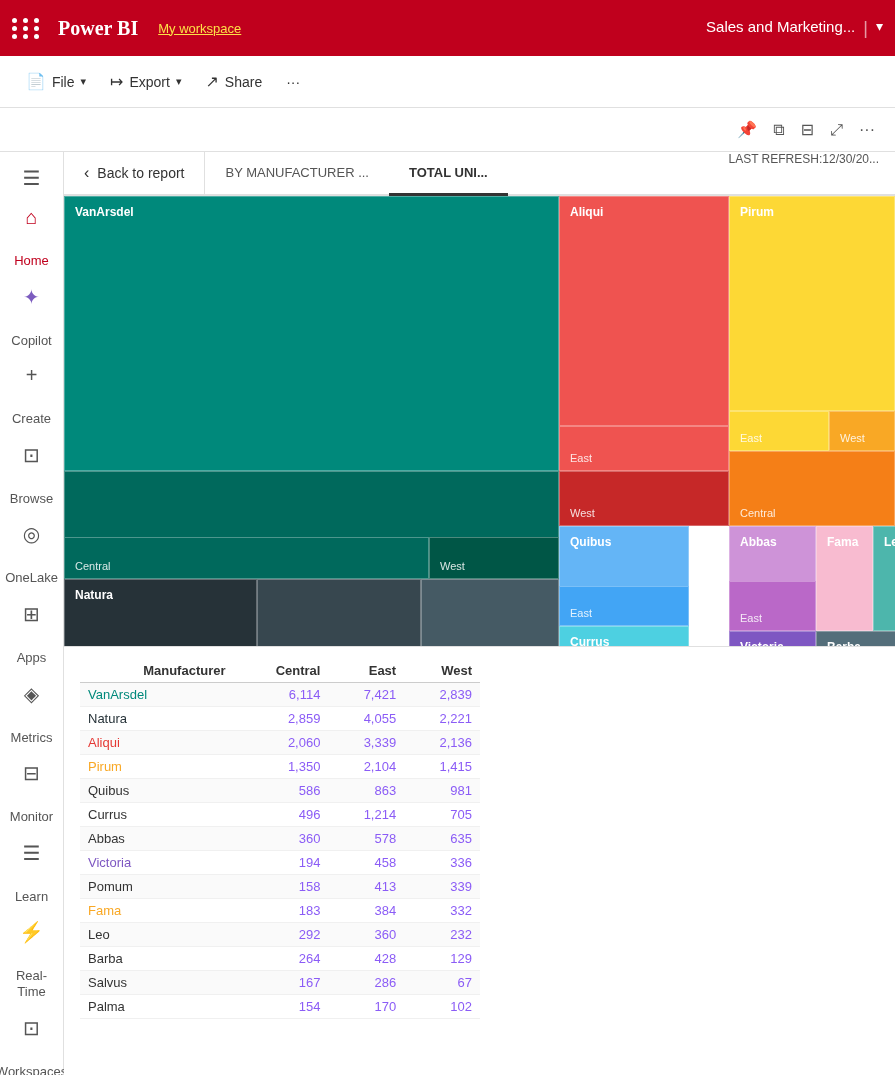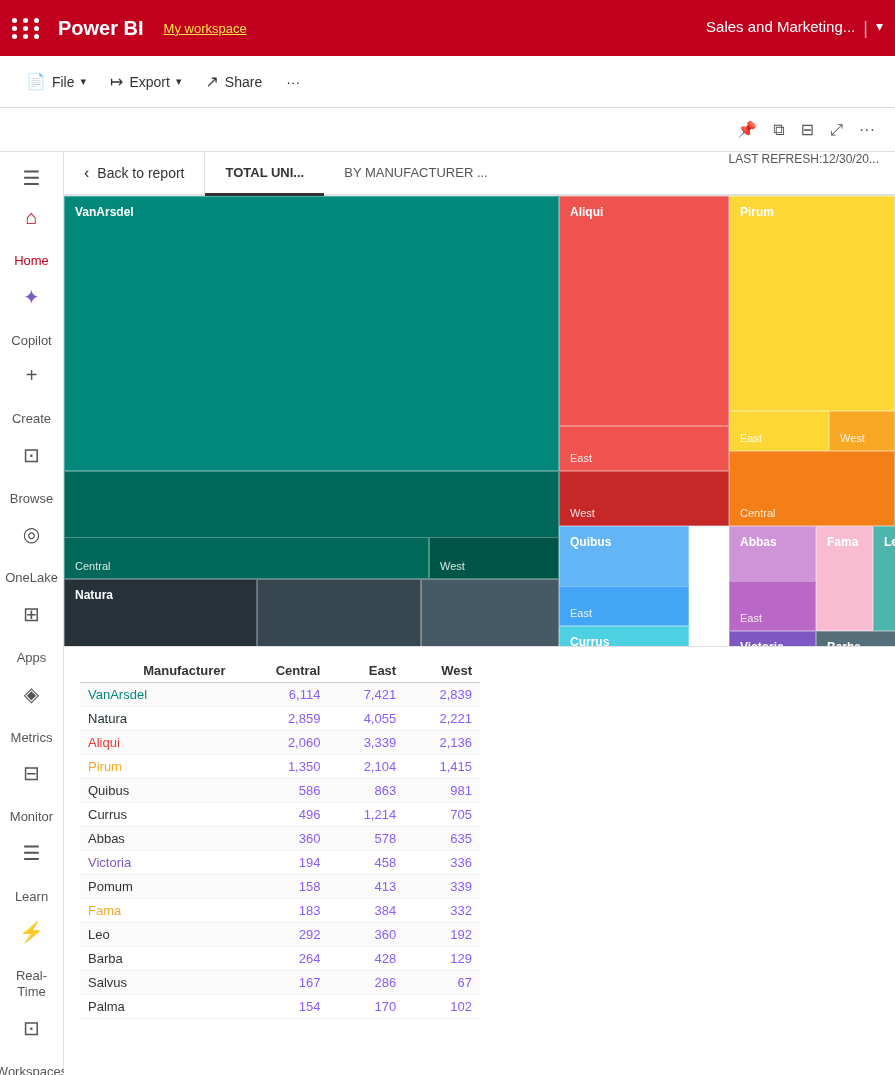--- a/index.html
+++ b/index.html
@@ -9,21 +9,21 @@
     .top-bar {
       background: #c0001d;
       height: 56px;
       display: flex;
       align-items: center;
       padding: 0 12px;
       gap: 16px;
     }
     .top-bar-dots { display: grid; grid-template-columns: repeat(3,8px); gap: 3px; cursor: pointer; }
     .dot { width: 5px; height: 5px; background: white; border-radius: 50%; }
-    .top-bar-title { color: white; font-size: 20px; font-weight: 700; letter-spacing: 0; }
+    .top-bar-title { color: white; font-size: 20px; font-weight: 700; letter-spacing: 0; font-family: Liberation Serif, serif; }
     .top-bar-workspace { color: #fde047; font-size: 13px; font-weight: 400; margin-left: 4px; text-decoration: underline; }
     .top-bar-report-name { color: white; font-size: 15px; margin-left: auto; display: flex; align-items: flex-start; gap: 8px; }
     .top-bar-divider { color: rgba(255,255,255,0.6); font-size: 18px; }
     .top-bar-dropdown { color: white; font-size: 14px; cursor: pointer; }
 
     
     .toolbar {
       background: white;
       height: 52px;
       display: flex;
@@ -284,25 +284,25 @@
     <div class="sidebar-avatar">U</div>
   </div>
 
   <div class="content-area">
 
     <div class="tab-bar">
       <div class="tab-back">
         <span class="tab-back-arrow">‹</span>
         <span>Back to report</span>
       </div>
+      <div class="tab">
+        <span>BY MANUFACTURER ...</span>
+      </div>
       <div class="tab active">
         <span>TOTAL UNI...</span>
-      </div>
-      <div class="tab">
-        <span>BY MANUFACTURER ...</span>
       </div>
       <div class="tab-refresh">
         <span>LAST REFRESH:12/30/20...</span>
       </div>
     </div>
 
     <div class="treemap-container">
       <div class="treemap" id="treemap">
       <div class="tm-cell" style="left: 0px; top: 0px; width: 495px; height: 275px; background: rgb(0, 137, 123);">
             <span class="tm-label" style="top: 4px; left: 4px;">VanArsdel</span>
@@ -440,21 +440,21 @@
             <tr>
               <td style="color: rgb(249, 168, 37);">Fama</td>
               <td>183</td>
               <td>384</td>
               <td>332</td>
             </tr>
             <tr>
               <td style="color: rgb(51, 51, 51);">Leo</td>
               <td>292</td>
               <td>360</td>
-              <td>192</td>
+              <td>232</td>
             </tr>
             <tr>
               <td style="color: rgb(51, 51, 51);">Barba</td>
               <td>264</td>
               <td>428</td>
               <td>129</td>
             </tr>
             <tr>
               <td style="color: rgb(51, 51, 51);">Salvus</td>
               <td>167</td>

